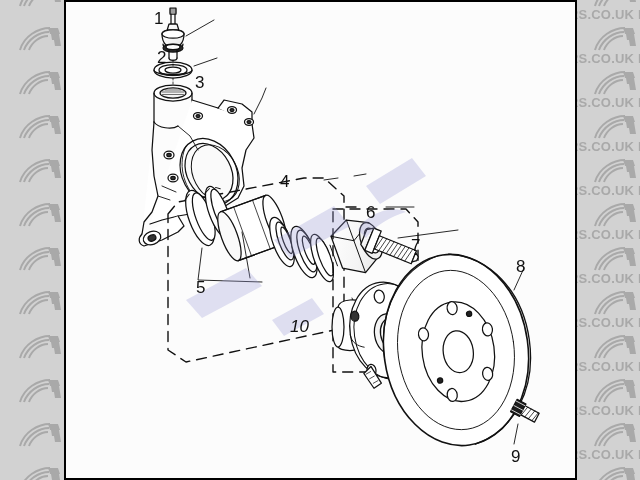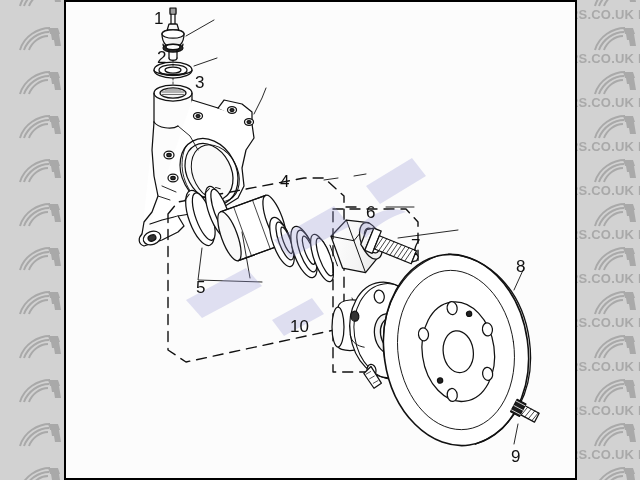--- a/index.html
+++ b/index.html
@@ -742,20 +742,20 @@
 
     <div class="num" style="left: 88px; top: 10px;">1</div>
     <div class="num" style="left: 91px; top: 49px;">2</div>
     <div class="num" style="left: 129px; top: 74px;">3</div>
     <div class="num" style="left: 214px; top: 173px;">4</div>
     <div class="num" style="left: 130px; top: 279px;">5</div>
     <div class="num" style="left: 300px; top: 204px;">6</div>
     <div class="num" style="left: 345px; top: 237px;">7</div>
     <div class="num" style="left: 450px; top: 258px;">8</div>
     <div class="num" style="left: 445px; top: 448px;">9</div>
-    <div class="num" style="left: 224px; top: 318px;">10</div>
+    <div class="num" style="left: 224px; top: 318px; font-style: italic;">10</div>
 
   </div>
 
   <div class="panel-top-rule"></div>
   <div class="panel-bottom-rule"></div>
 
 </div>
 
 </body></html>

